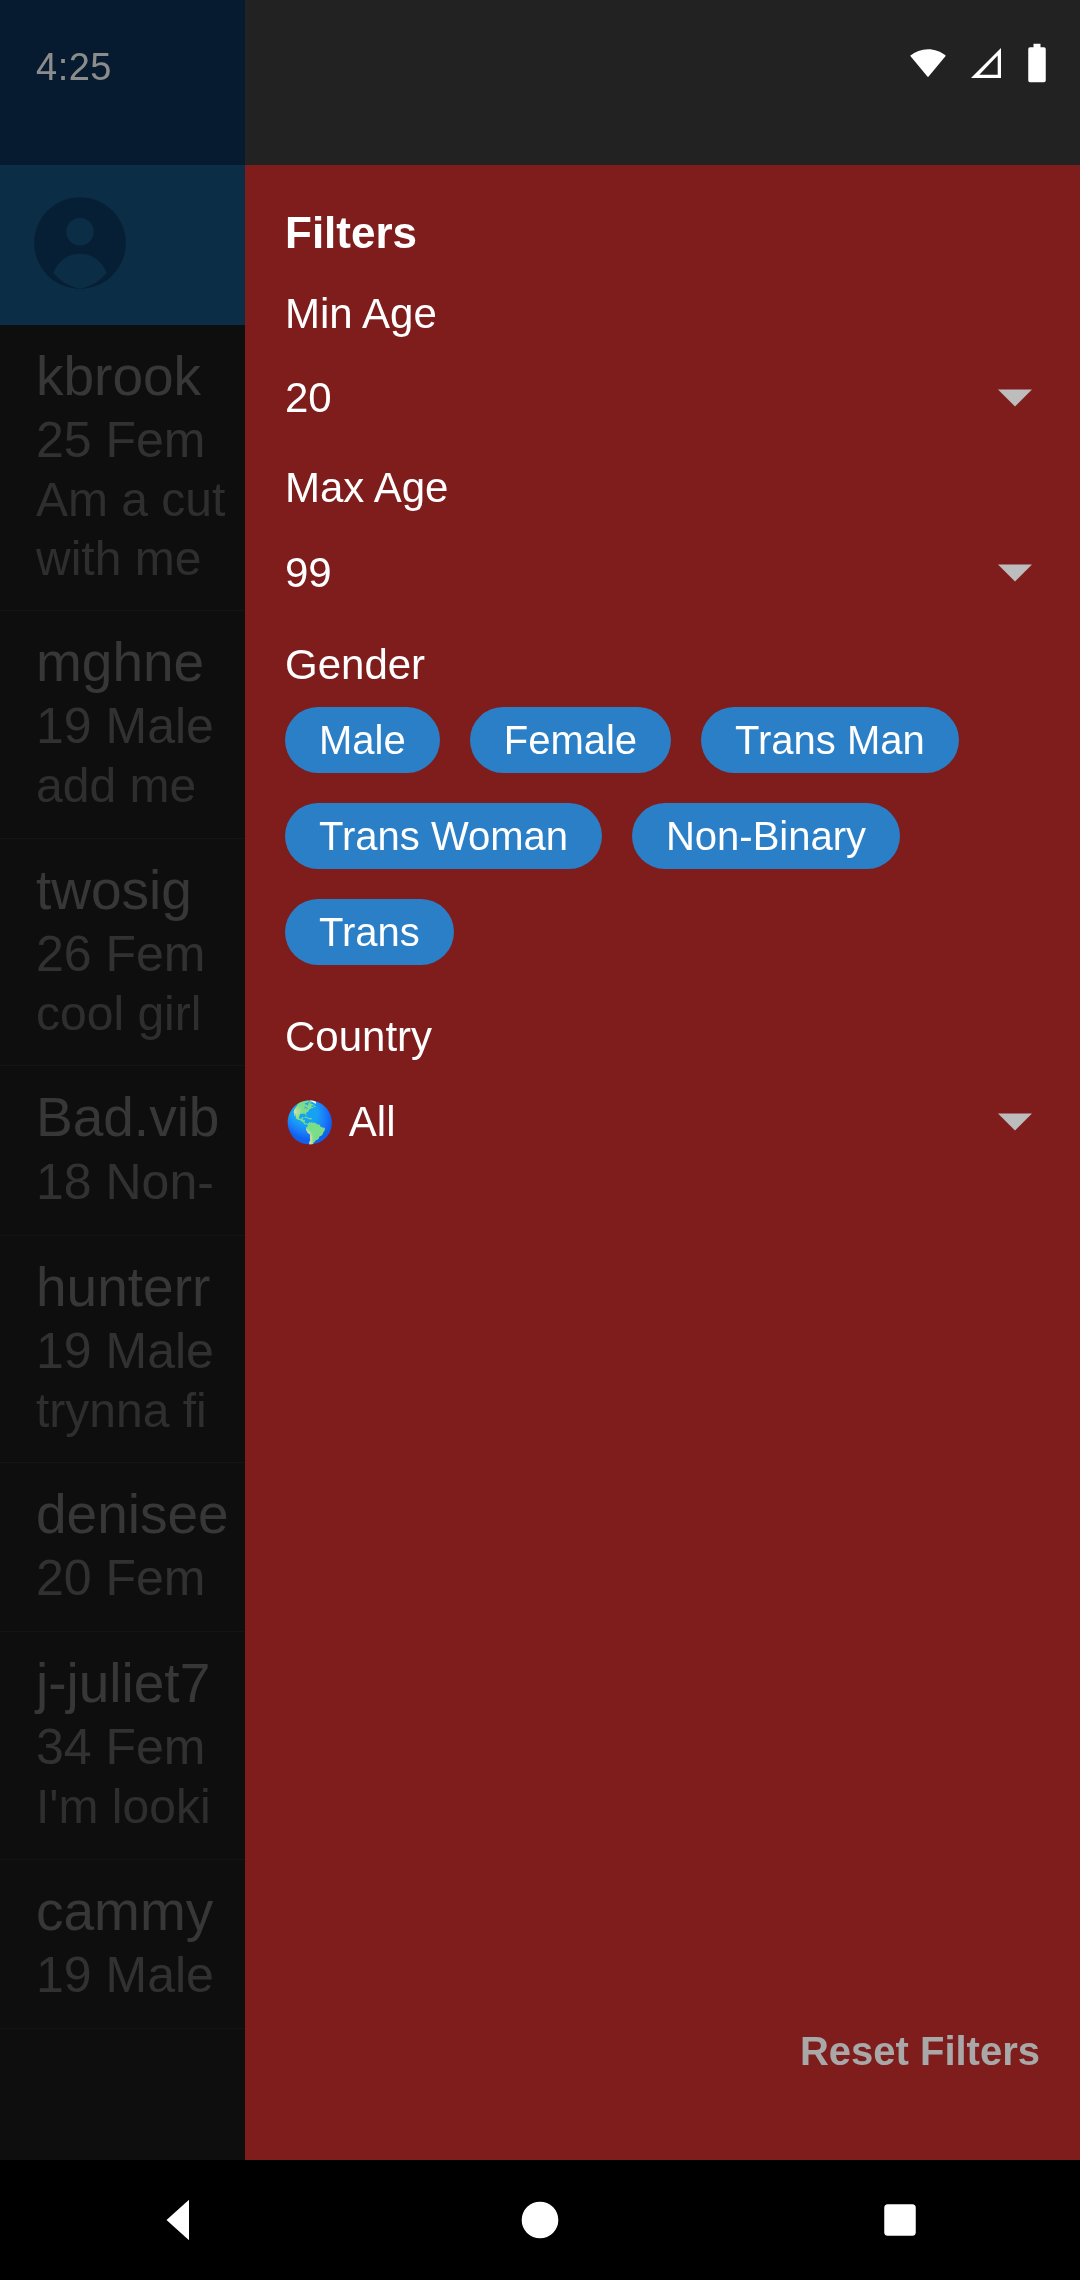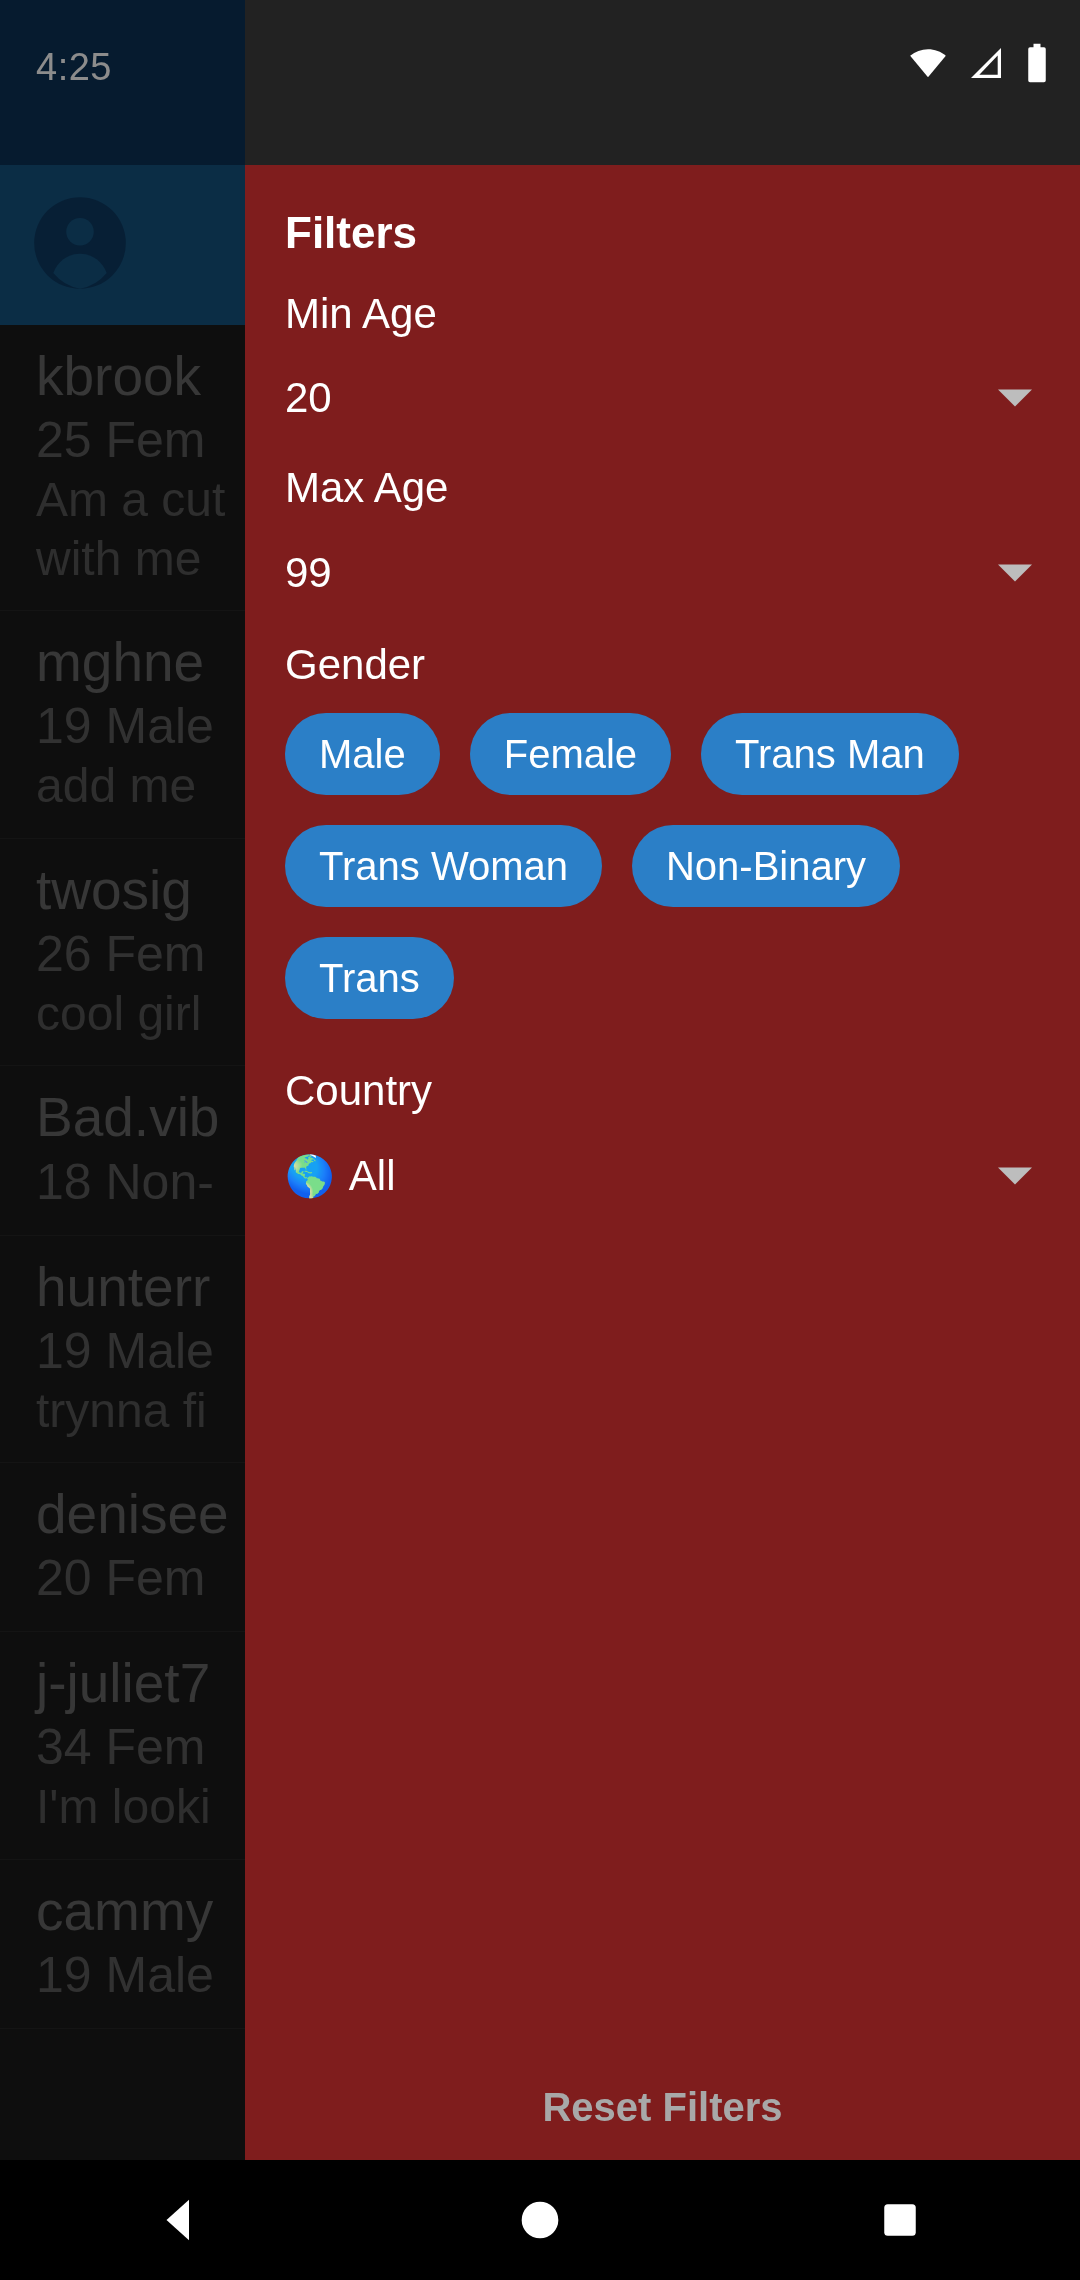--- a/index.html
+++ b/index.html
@@ -114,45 +114,45 @@
   .caret {
     position:absolute; right:8px; top:50%;
     transform:translateY(-50%);
     width:0; height:0;
     border-left:17px solid transparent;
     border-right:17px solid transparent;
     border-top:17px solid #bdbdbd;
   }
   .section-label {
     font-size:42px; color:#ffffff; line-height:1.25;
-    margin-top:14px; margin-bottom:22px;
+    margin-top:14px; margin-bottom:16px;
   }
   #chips {
     display:flex; flex-wrap:wrap;
     gap:30px 30px;
     width:745px;
   }
   .chip {
     background:#2b7fc7;
     color:#ffffff;
     font-size:40px;
     border-radius:60px;
-    padding:18px 34px;
+    padding:10px 34px;
     line-height:1.15;
     white-space:nowrap;
     border:none;
     font-family:"Liberation Sans", sans-serif;
   }
   #country-block { margin-top:34px; }
   #panel-spacer { flex:1 1 auto; }
   #reset-filters {
-    text-align:center;
+    text-align:right;
     font-size:40px; font-weight:bold;
     color:#a8a8a8;
-    padding-bottom:30px;
+    padding-bottom:86px;
     background:transparent; border:none; width:100%;
     font-family:"Liberation Sans", sans-serif;
   }
 
   
   #navbar {
     position:absolute; left:0; top:2160px;
     width:1080px; height:120px;
     background:#000000;
     display:flex; align-items:center; justify-content:space-around;

